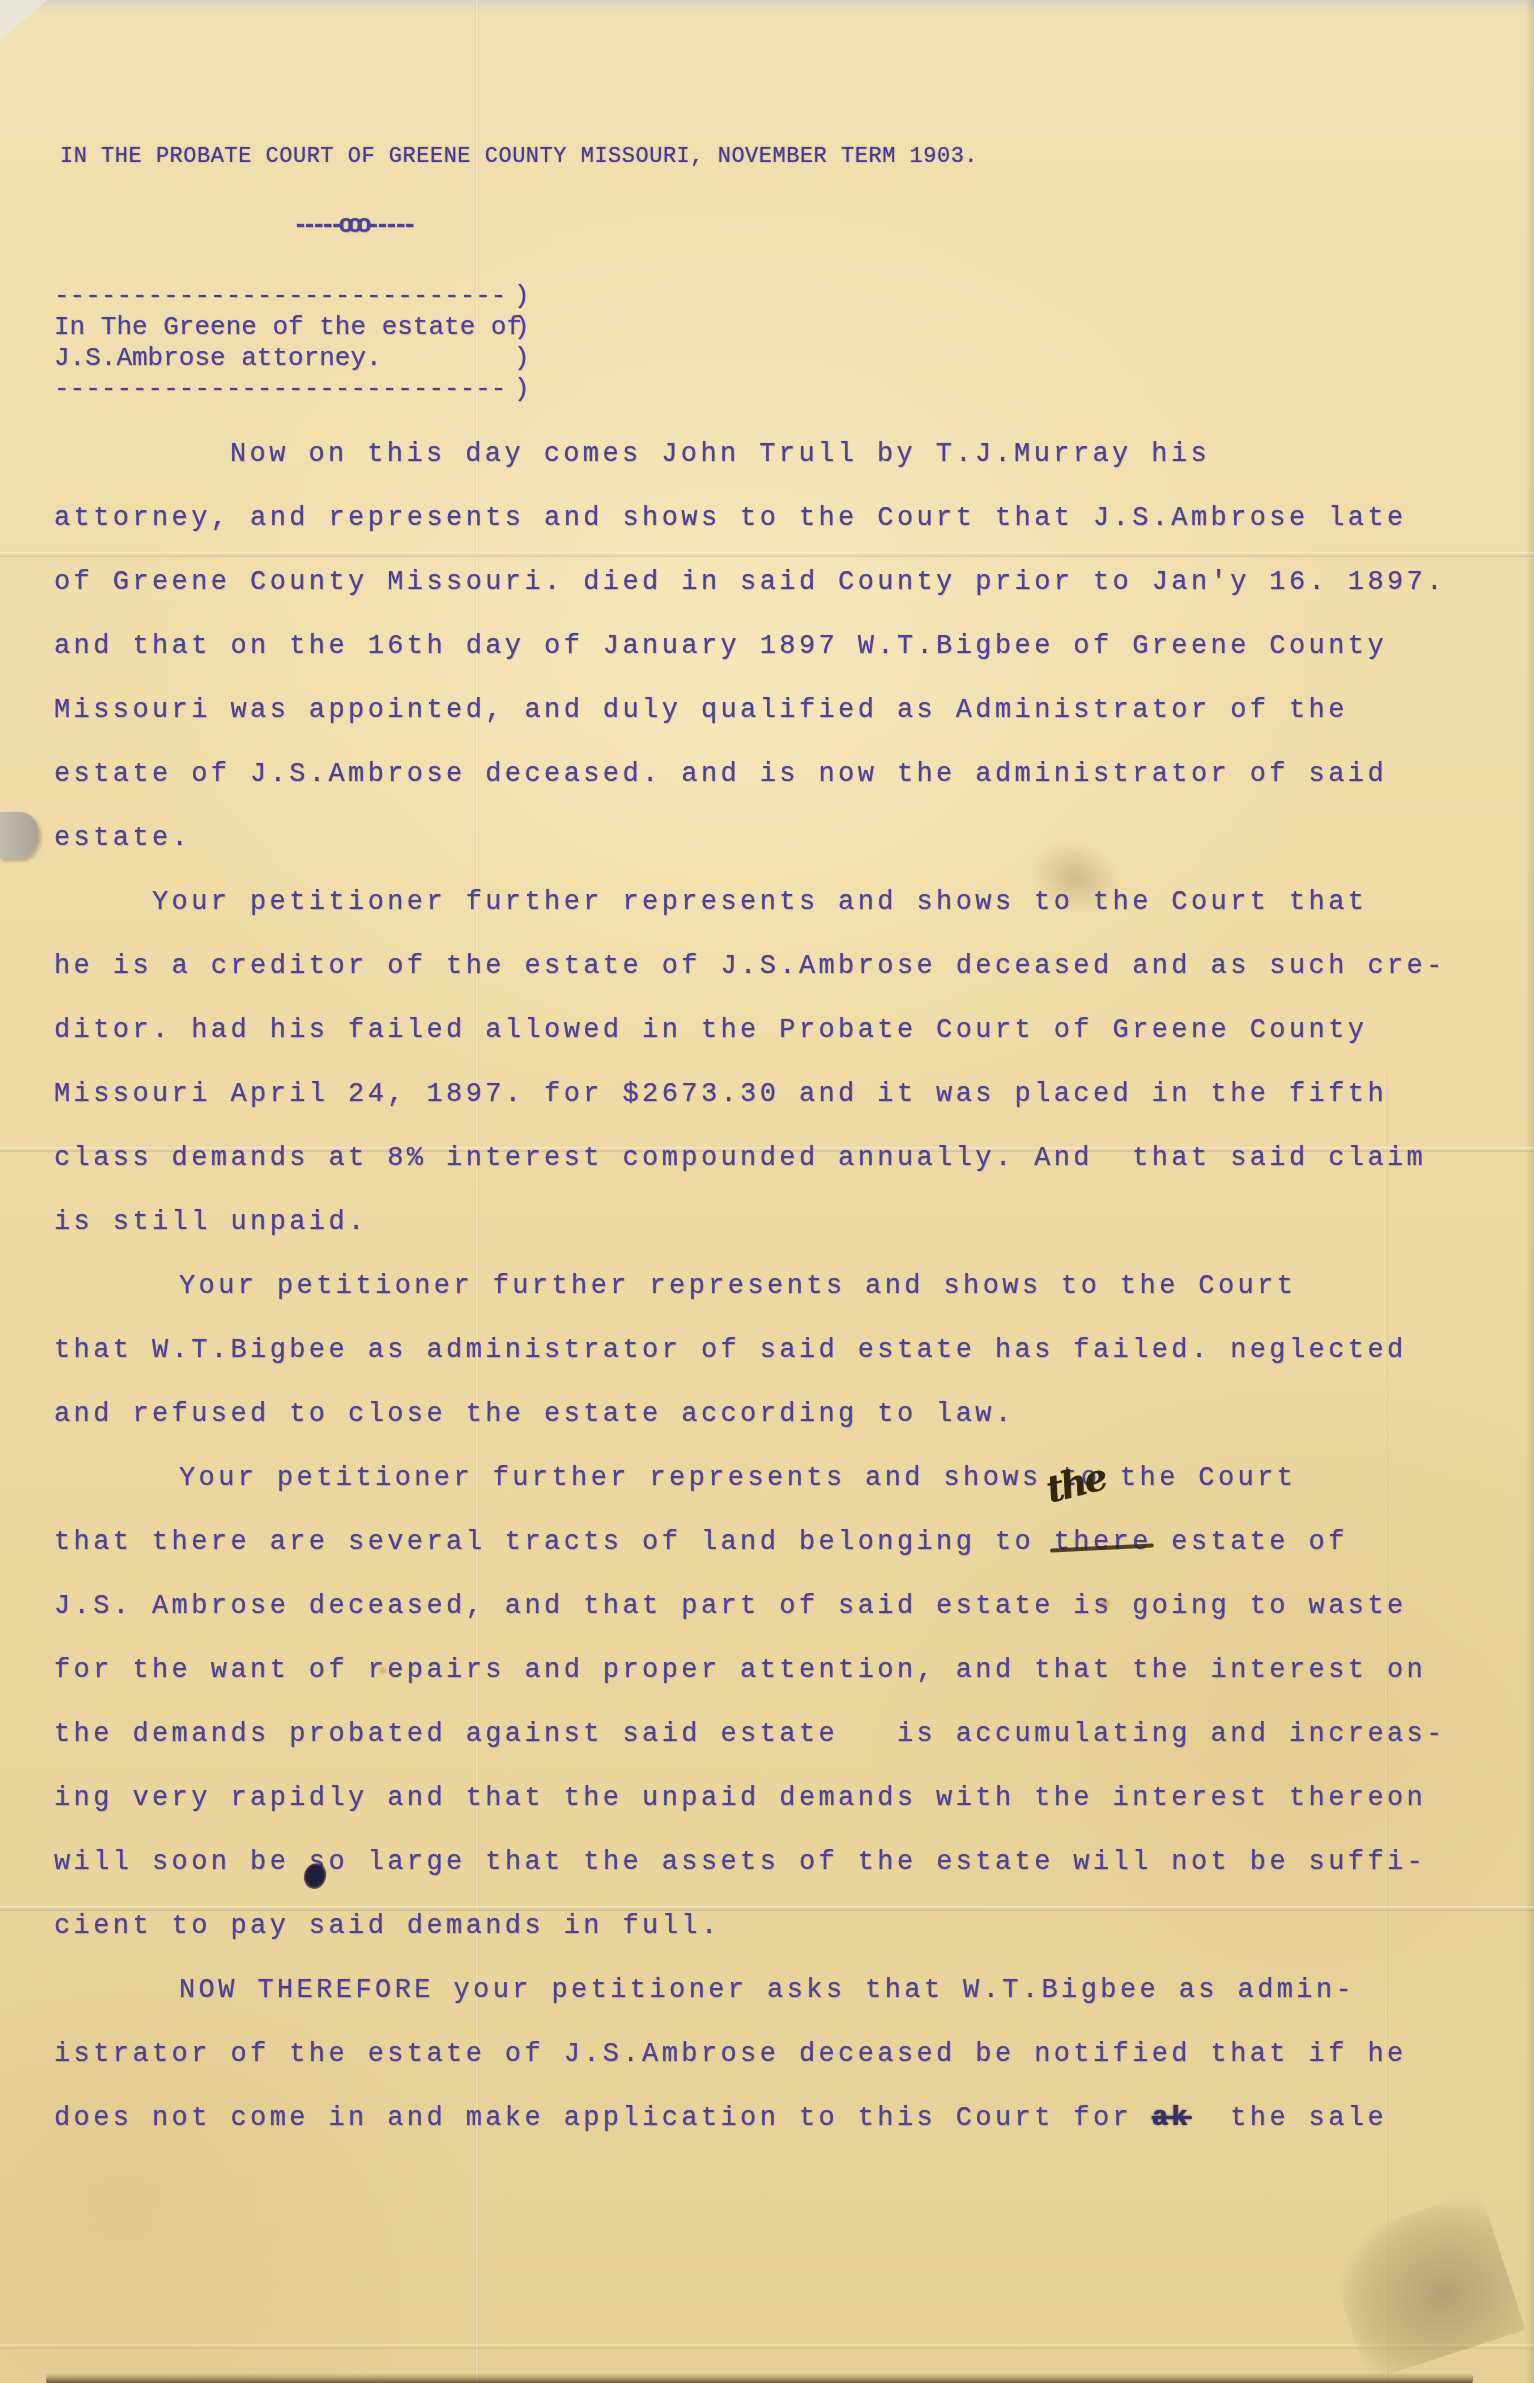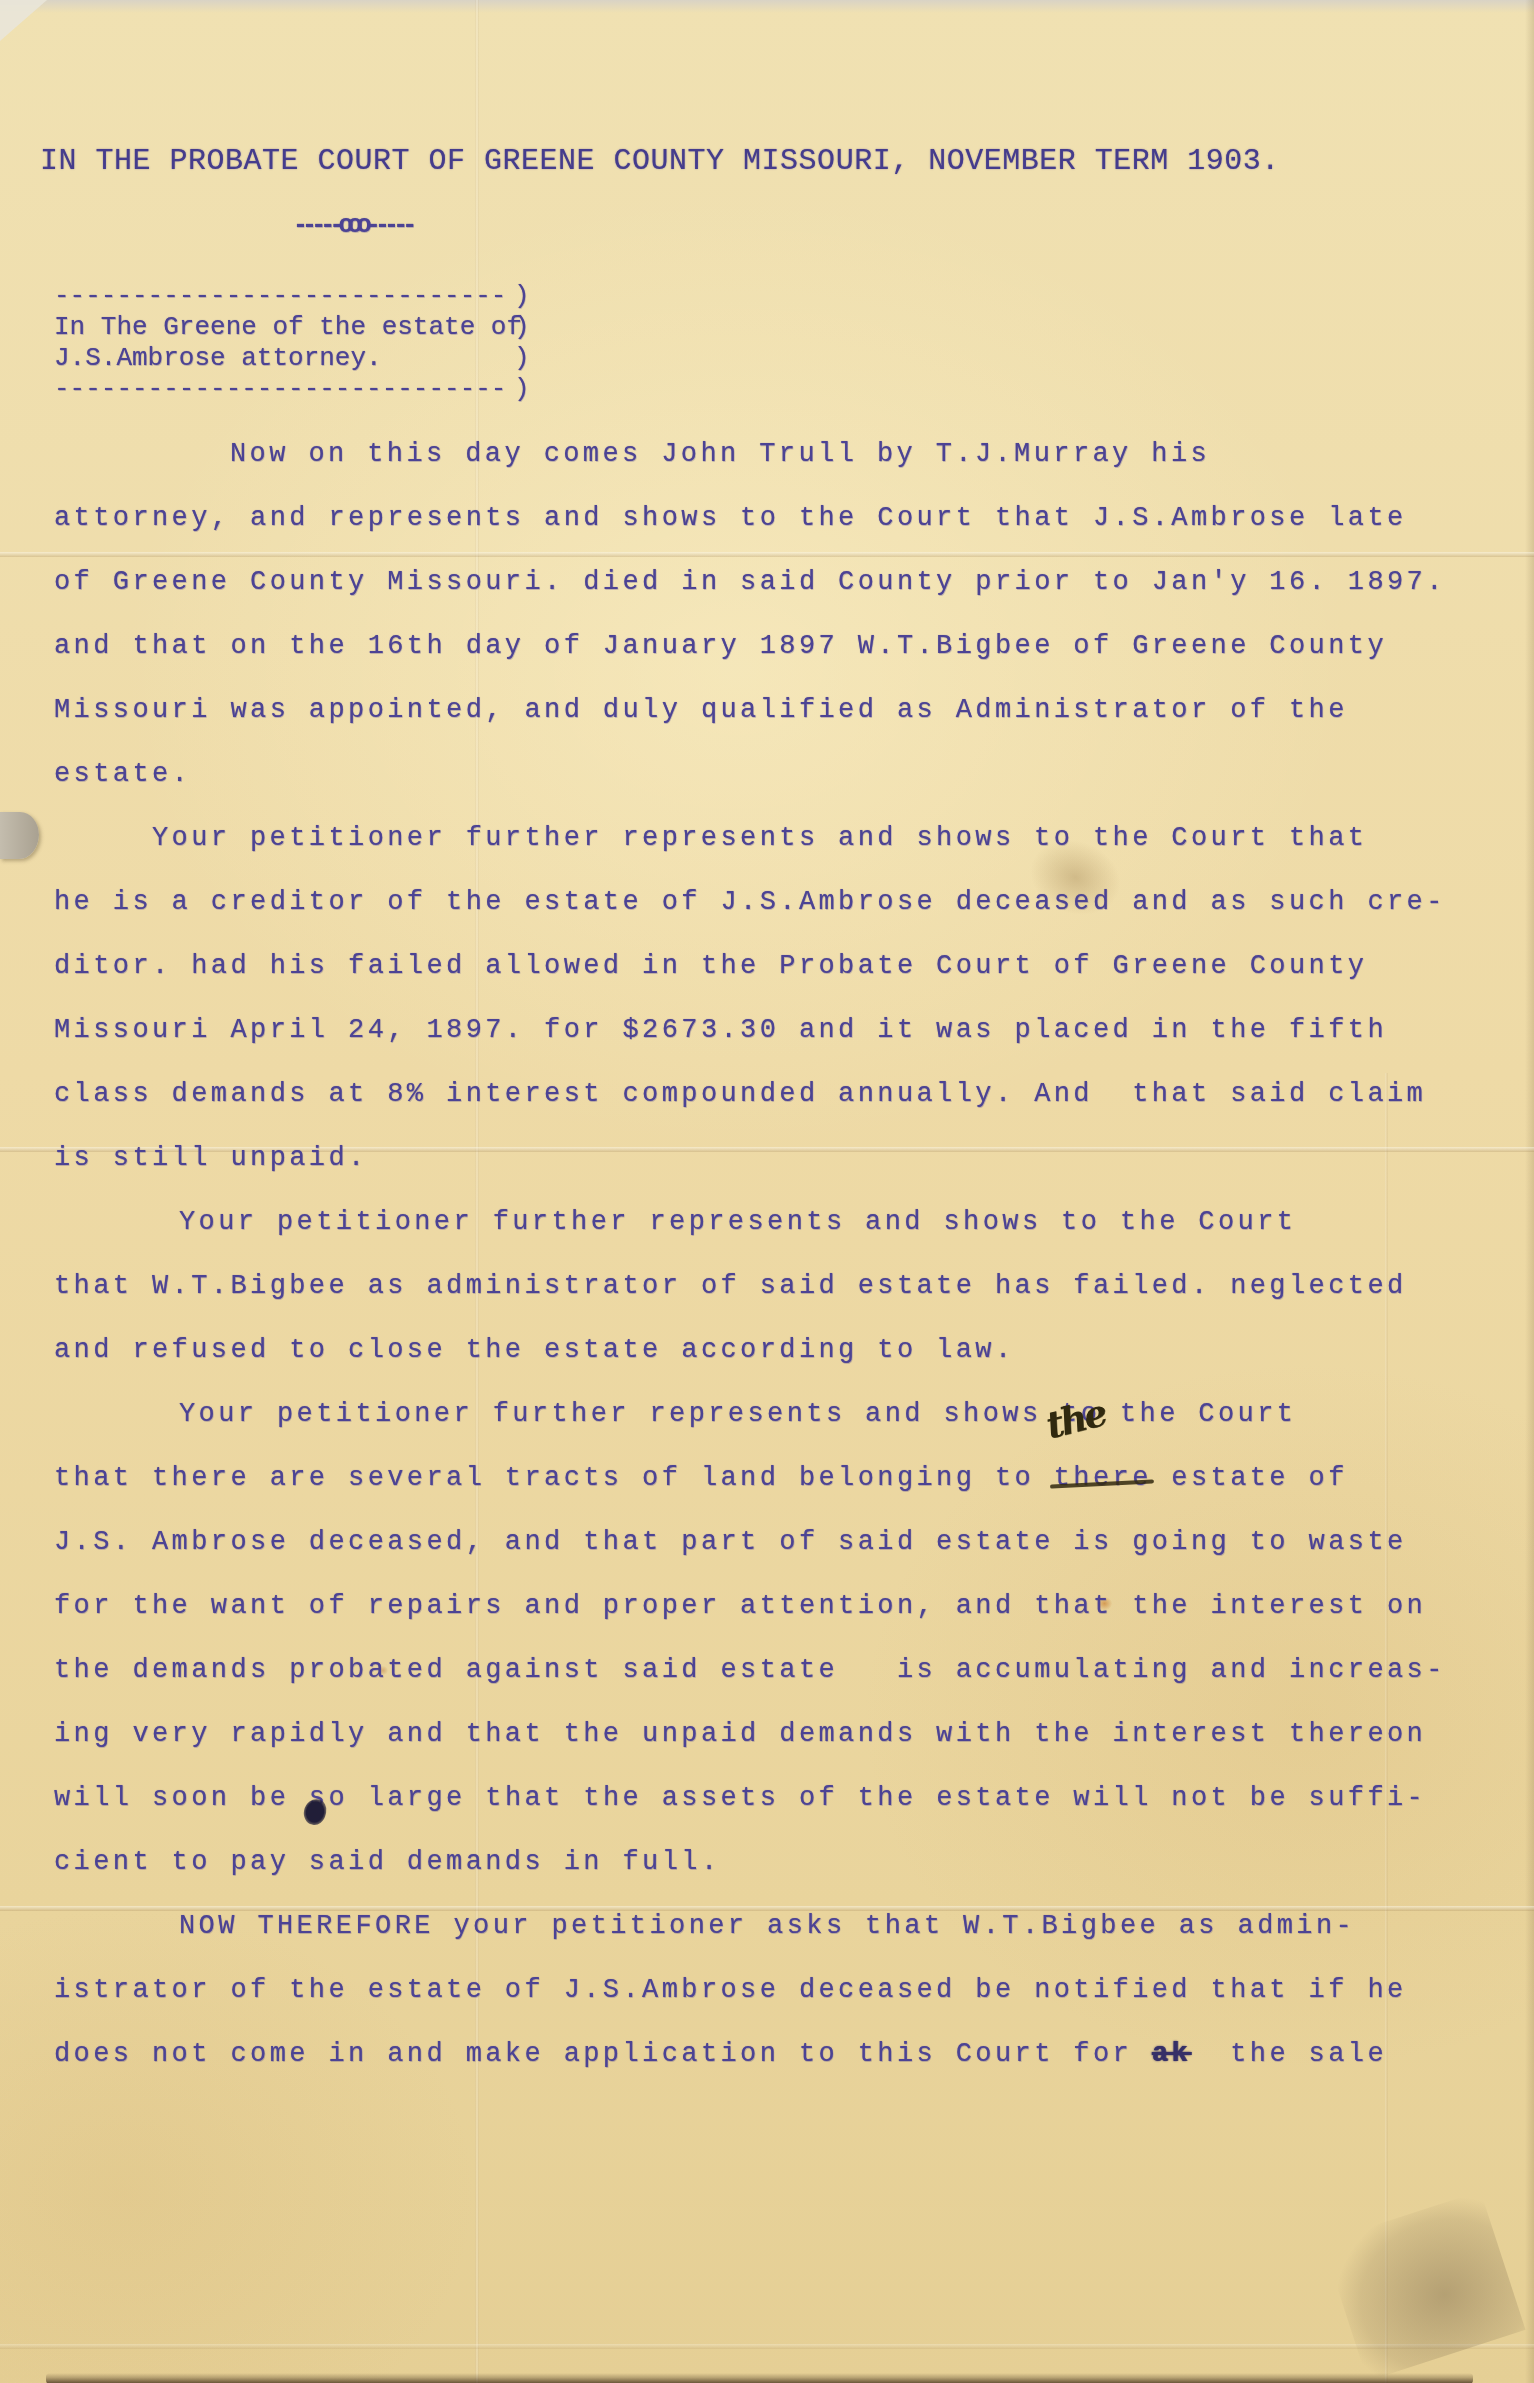--- a/index.html
+++ b/index.html
@@ -9,22 +9,22 @@
     overflow:hidden;
     background:
       radial-gradient(878px 683px at 48% 28%, rgba(255,246,208,0.40), transparent 70%),
       radial-gradient(634px 507px at 85% 72%, rgba(200,160,90,0.16), transparent 70%),
       radial-gradient(507px 410px at 8% 92%, rgba(200,160,90,0.14), transparent 70%),
       linear-gradient(180deg, #f0e1b2 0%, #eedaa6 45%, #e9d49c 80%, #e5cf95 100%);
     font-family:"Liberation Mono","DejaVu Sans Mono",monospace;
   }
   .ink { color:#4c4394; text-shadow:0 0 1px rgba(76,67,148,0.55), 0.6px 0.6px 0 rgba(76,67,148,0.25); }
   .header-line {
-    position:absolute; top:144px; left:40px;
-    font-size:30px; letter-spacing:0.5px; white-space:pre;
+    position:absolute; top:144px; left:60px;
+    font-size:22px; letter-spacing:0.5px; white-space:pre;
     color:#453c8c; text-shadow:0 0 1.4px rgba(69,60,140,0.7);
   }
   .ooo-sep {
     position:absolute; top:211px; left:293px;
     font-size:25px; font-weight:bold; letter-spacing:-5.9px; white-space:pre;
   }
   .caption { position:absolute; top:281px; left:54px; width:497px; font-size:26px; }
   .cap-row { position:relative; height:31px; line-height:31px; white-space:pre; }
   .cap-paren { position:absolute; left:460px; top:0; }
   .body-block { position:absolute; top:422px; left:54px; width:1463px; font-size:27px; letter-spacing:3.4px; }
@@ -108,20 +108,21 @@
     <div class="cap-row"><span>J.S.Ambrose attorney.</span><span class="cap-paren">)</span></div>
     <div class="cap-row"><span>-----------------------------</span><span class="cap-paren">)</span></div>
   </div>
 
   <div class="body-block ink">
       <div class="line" style="padding-left: 176px;"><span>Now on this day comes John Trull by T.J.Murray his</span></div>
       <div class="line"><span>attorney, and represents and shows to the Court that J.S.Ambrose late</span></div>
       <div class="line"><span>of Greene County Missouri. died in said County prior to Jan'y 16. 1897.</span></div>
       <div class="line"><span>and that on the 16th day of January 1897 W.T.Bigbee of Greene County</span></div>
       <div class="line"><span>Missouri was appointed, and duly qualified as Administrator of the</span></div>
+      <div class="line"><span>estate of J.S.Ambrose deceased. and is now the administrator of said</span></div>
       <div class="line"><span>estate.</span></div>
       <div class="line" style="padding-left: 98px;"><span>Your petitioner further represents and shows to the Court that</span></div>
       <div class="line"><span>he is a creditor of the estate of J.S.Ambrose deceased and as such cre-</span></div>
       <div class="line"><span>ditor. had his failed allowed in the Probate Court of Greene County</span></div>
       <div class="line"><span>Missouri April 24, 1897. for $2673.30 and it was placed in the fifth</span></div>
       <div class="line"><span>class demands at 8% interest compounded annually. And  that said claim</span></div>
       <div class="line"><span>is still unpaid.</span></div>
       <div class="line" style="padding-left: 125px;"><span>Your petitioner further represents and shows to the Court</span></div>
       <div class="line"><span>that W.T.Bigbee as administrator of said estate has failed. neglected</span></div>
       <div class="line"><span>and refused to close the estate according to law.</span></div>

